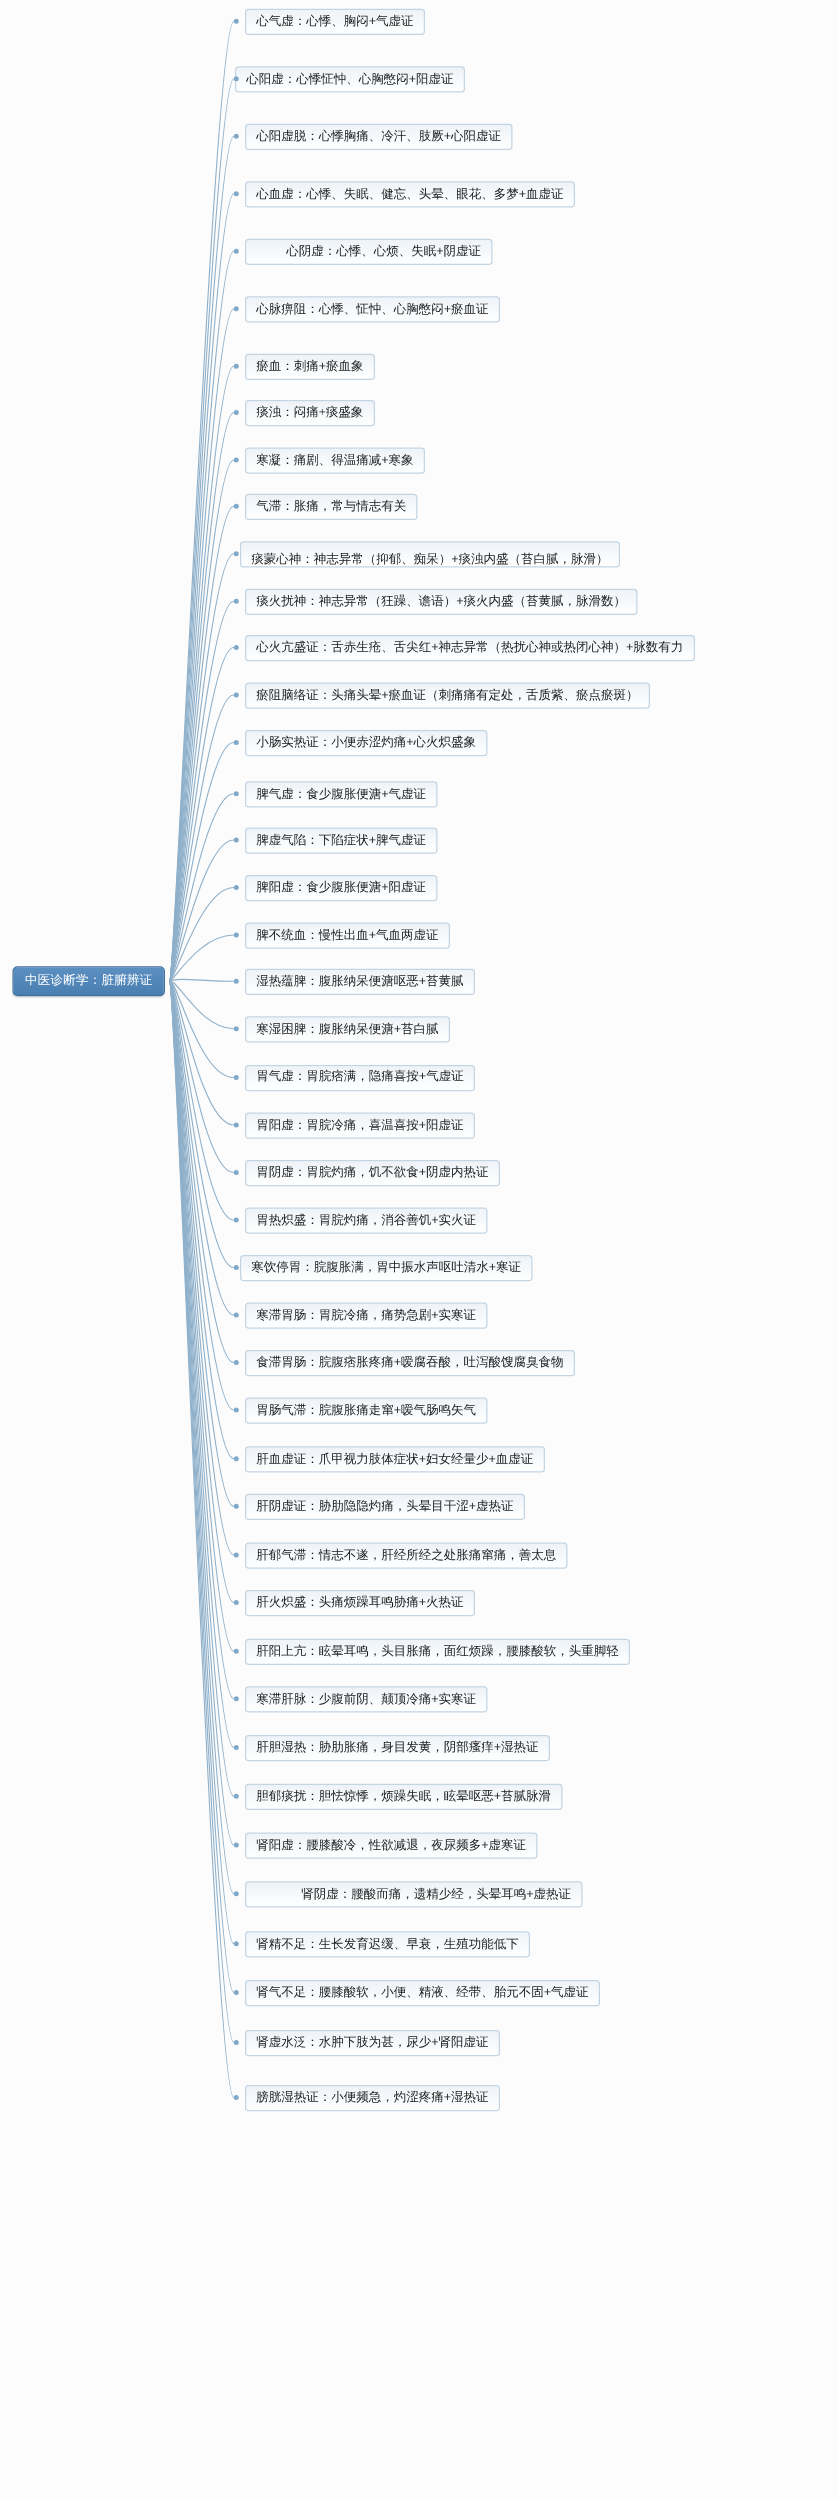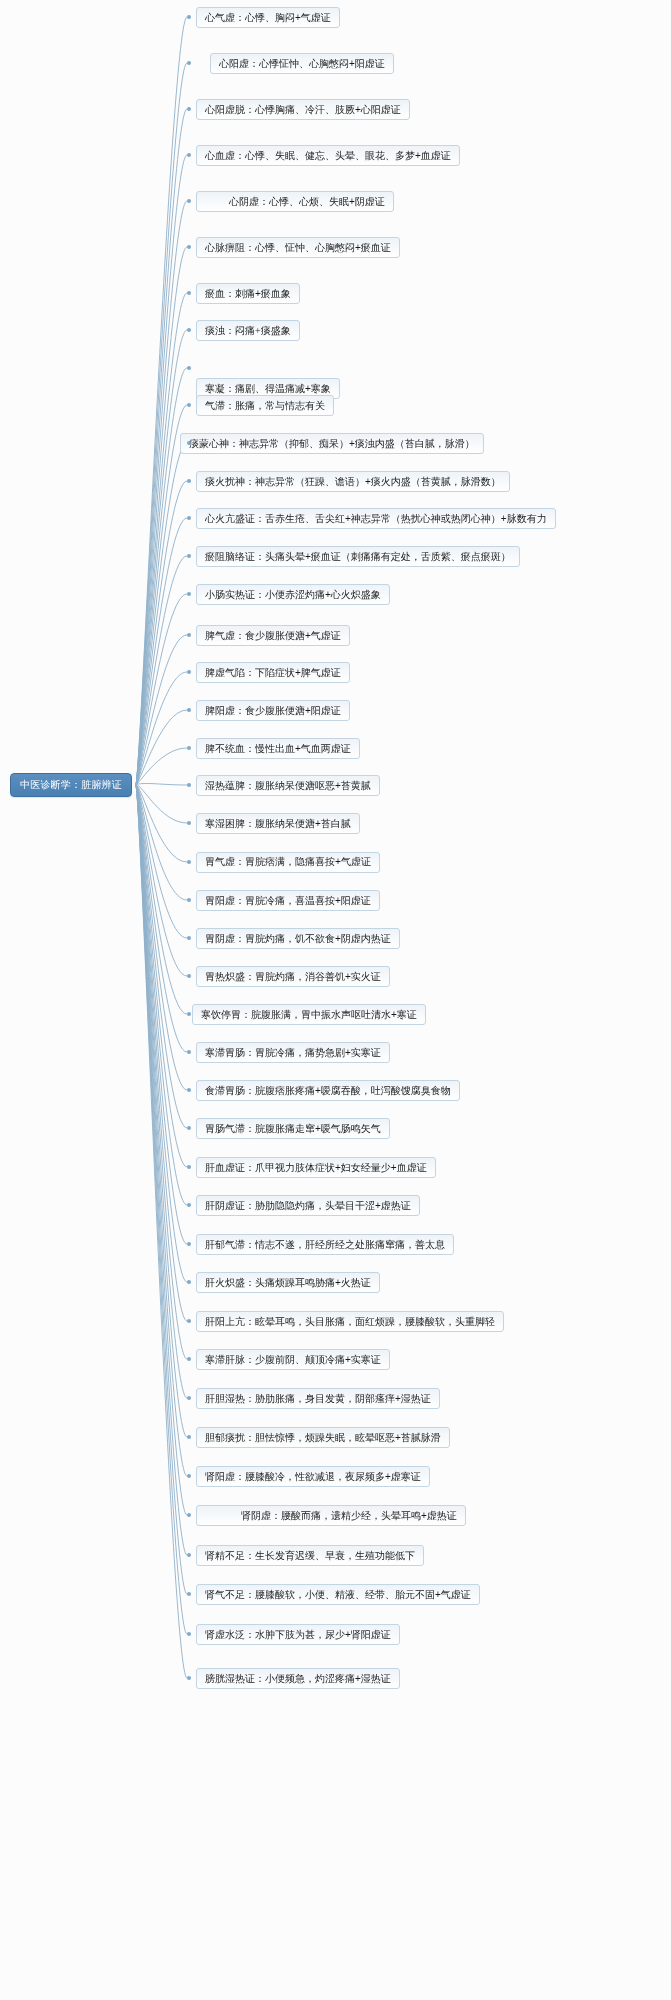--- a/index.html
+++ b/index.html
@@ -125,21 +125,21 @@
 
   <div class="root-node" style="left: 10px; top: 773px;">
     <span>中医诊断学：脏腑辨证</span>
   </div>
 
   <div id="leaf-layer">
       <div class="leaf-node" style="left: 196px; top: 7px;">
         <span>心气虚：心悸、胸闷+气虚证</span>
       </div>
       <div class="leaf-dot" style="left: 187px; top: 15px;"></div>
-      <div class="leaf-node" style="left: 210px; top: 53px;">
+      <div class="leaf-node" style="left: 188px; top: 53px;">
         <span>心阳虚：心悸怔忡、心胸憋闷+阳虚证</span>
       </div>
       <div class="leaf-dot" style="left: 187px; top: 61px;"></div>
       <div class="leaf-node" style="left: 196px; top: 99px;">
         <span>心阳虚脱：心悸胸痛、冷汗、肢厥+心阳虚证</span>
       </div>
       <div class="leaf-dot" style="left: 187px; top: 107px;"></div>
       <div class="leaf-node" style="left: 196px; top: 145px;">
         <span>心血虚：心悸、失眠、健忘、头晕、眼花、多梦+血虚证</span>
       </div>
@@ -153,29 +153,29 @@
       </div>
       <div class="leaf-dot" style="left: 187px; top: 245px;"></div>
       <div class="leaf-node" style="left: 196px; top: 283px;">
         <span>瘀血：刺痛+瘀血象</span>
       </div>
       <div class="leaf-dot" style="left: 187px; top: 291px;"></div>
       <div class="leaf-node" style="left: 196px; top: 320px; font-family: Liberation Serif, serif;">
         <span>痰浊：闷痛+痰盛象</span>
       </div>
       <div class="leaf-dot" style="left: 187px; top: 328px;"></div>
-      <div class="leaf-node" style="left: 196px; top: 358px; margin-top: 20px;">
+      <div class="leaf-node" style="left: 196px; top: 358px;">
         <span>寒凝：痛剧、得温痛减+寒象</span>
       </div>
       <div class="leaf-dot" style="left: 187px; top: 366px;"></div>
       <div class="leaf-node" style="left: 196px; top: 395px;">
         <span>气滞：胀痛，常与情志有关</span>
       </div>
       <div class="leaf-dot" style="left: 187px; top: 403px;"></div>
-      <div class="leaf-node" style="left: 180px; top: 433px;">
+      <div class="leaf-node" style="left: 192px; top: 433px; align-items: flex-end;">
         <span>痰蒙心神：神志异常（抑郁、痴呆）+痰浊内盛（苔白腻，脉滑）</span>
       </div>
       <div class="leaf-dot" style="left: 187px; top: 441px;"></div>
       <div class="leaf-node" style="left: 196px; top: 471px;">
         <span>痰火扰神：神志异常（狂躁、谵语）+痰火内盛（苔黄腻，脉滑数）</span>
       </div>
       <div class="leaf-dot" style="left: 187px; top: 479px;"></div>
       <div class="leaf-node" style="left: 196px; top: 508px;">
         <span>心火亢盛证：舌赤生疮、舌尖红+神志异常（热扰心神或热闭心神）+脉数有力</span>
       </div>

